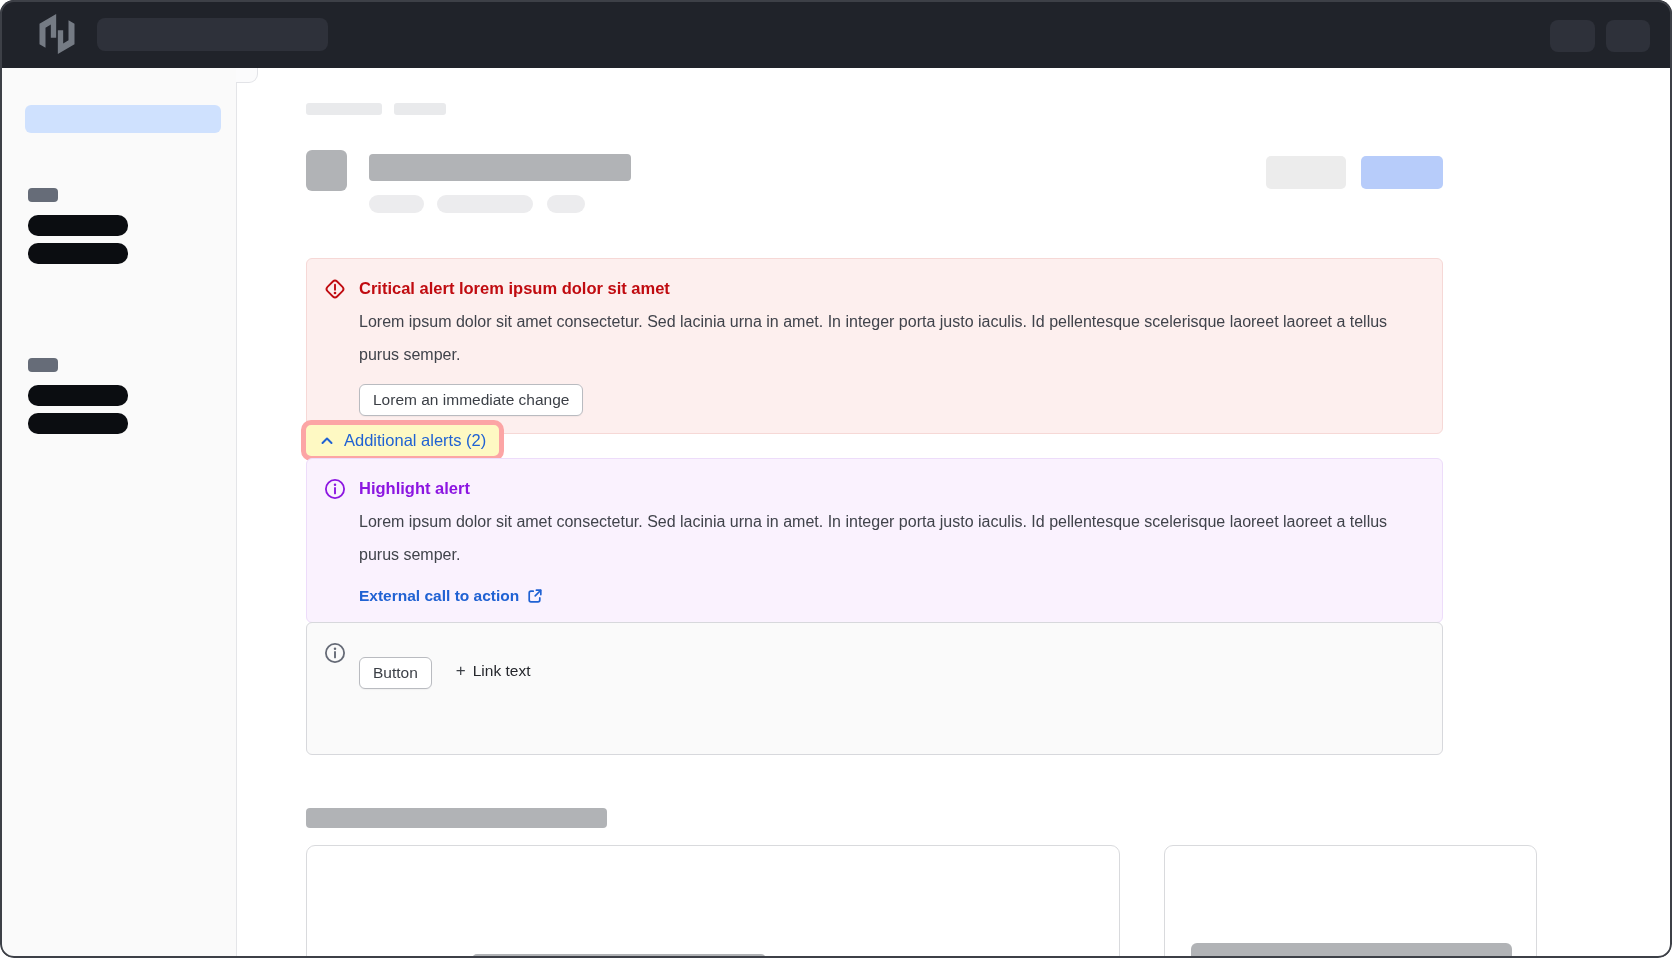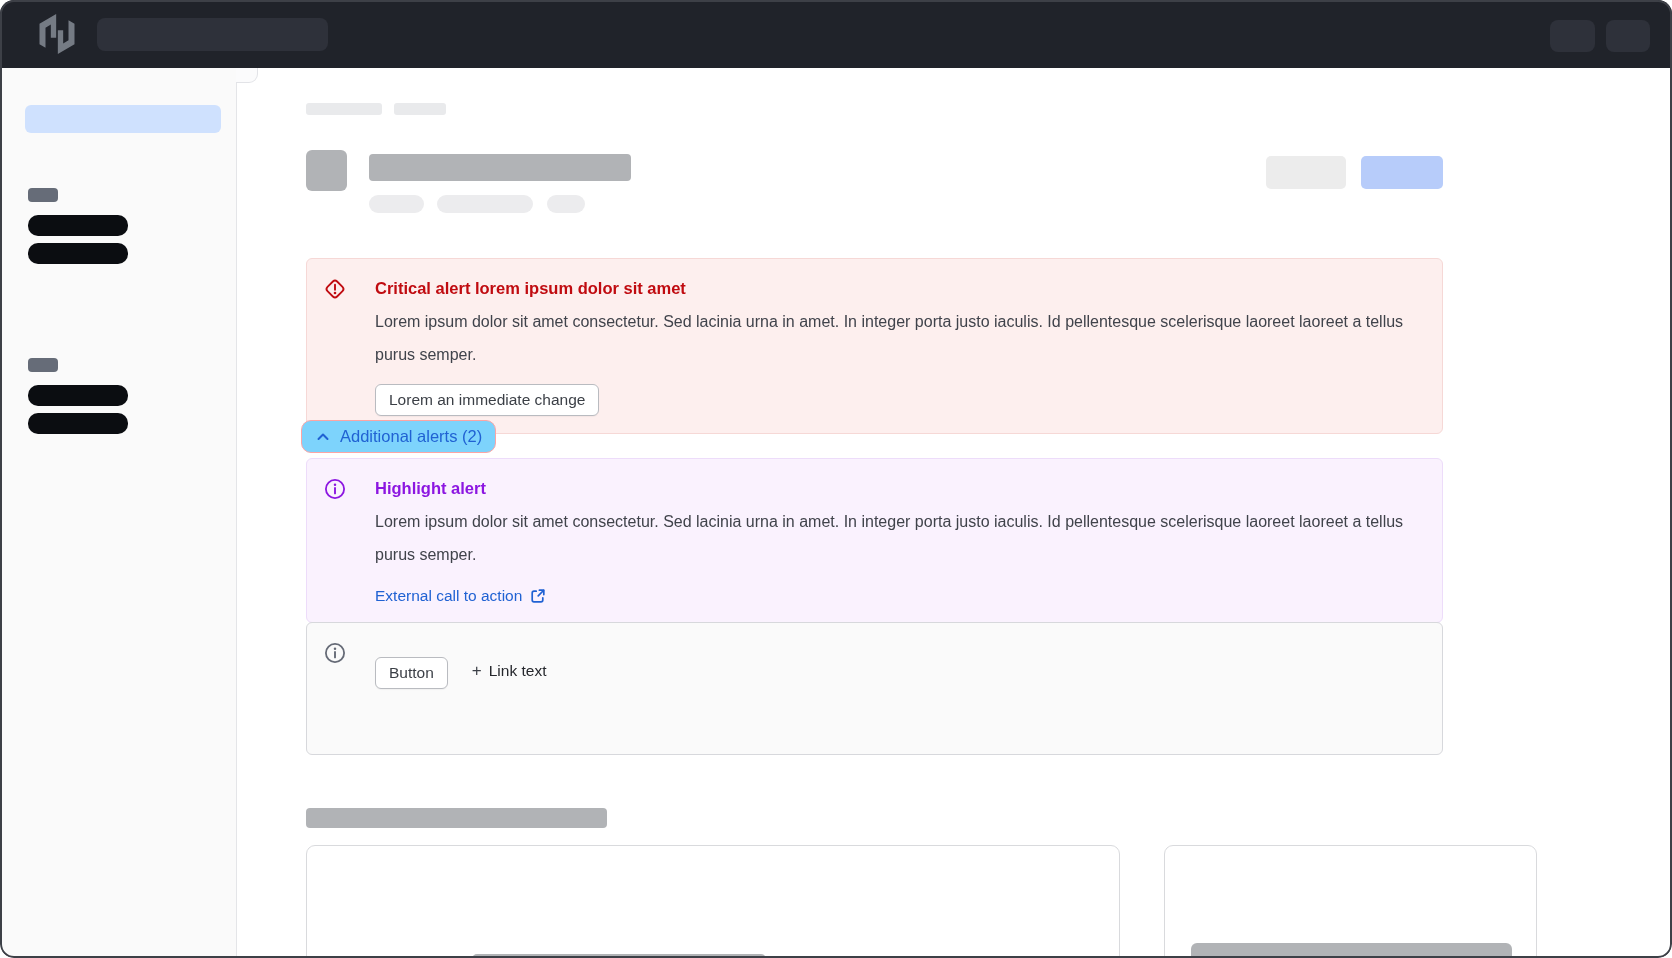--- a/index.html
+++ b/index.html
@@ -59,21 +59,21 @@
   .hdr-title-skel { position:absolute; left:132px; top:86px;  width:262px; height:27px; background:#b1b3b6; border-radius:4px; }
   .hdr-badge { position:absolute; top:127px; height:18px; background:#ececee; border-radius:9px; }
   .bg1 { left:132px; width:55px; } .bg2 { left:200px; width:96px; } .bg3 { left:310px; width:38px; }
   .hdr-btn { position:absolute; top:88px; height:33px; border-radius:5px; }
   .hdr-btn.secondary { left:1029px; width:80px; background:#ececec; }
   .hdr-btn.primary   { left:1124px; width:82px; background:#b7ccfa; }
 
   
   .alert {
     position:absolute; left:69px; width:1137px;
-    display:flex; gap:28px; padding:17px 30px 17px 16px;
+    display:flex; gap:12px; padding:17px 30px 17px 16px;
     border-radius:6px; border:1px solid transparent;
   }
   .alert .a-icon { flex:0 0 24px; width:24px; height:24px; margin-top:1px; }
   .alert .a-content { flex:1; min-width:0; }
   .a-title { font-size:16.5px; font-weight:700; line-height:24px; }
   .a-body  { margin-top:5px; font-size:16px; line-height:33px; color:#40434b; }
 
   .alert.critical { top:190px; min-height:154px; background:#fdefee; border-color:#f6d8d6; }
   .alert.critical .a-title, .alert.critical .a-icon { color:#c00b10; }
 
@@ -85,35 +85,35 @@
   .alert.neutral .a-icon { color:#656a76; }
 
   .alert-btn {
     display:inline-block; margin-top:13px; padding:6px 13px;
     background:#ffffff; border:1px solid #b9bbc0; border-radius:6px;
     font-size:15.5px; color:#3b3f46; font-weight:400; cursor:pointer;
     box-shadow:0 1px 1px rgba(0,0,0,0.04);
   }
   .alert-link {
     display:inline-flex; align-items:center; gap:8px; margin-top:16px;
-    color:#2062d3; font-size:15.5px; font-weight:400; cursor:pointer; text-decoration:none;
+    color:#2062d3; font-size:15.5px; font-weight:700; cursor:pointer; text-decoration:none;
   }
   .alert-link .ext-icon { width:16px; height:16px; }
   .neutral-actions { display:flex; align-items:center; gap:24px; margin-top:13px; }
   .plain-link {
     display:inline-flex; align-items:center; gap:7px;
     color:#25272c; font-size:15.5px; font-weight:500; cursor:pointer; text-decoration:none;
   }
   .plain-link .plus { font-size:17px; line-height:16px; font-weight:400; color:#3b3f46; }
 
   
   .alerts-toggle {
     position:absolute; left:64px; top:352px;
     display:inline-flex; align-items:center;
-    background:#7dd3fc; border:1px solid #fca5a5; border-radius:10px;
+    background:#fef9c3; border:5px solid #fca5a5; border-radius:10px;
     padding:2px; cursor:pointer;
   }
   .alerts-toggle .inner {
     display:flex; align-items:center; gap:9px; padding:4px 11px;
     color:#2062d3; font-size:16.5px; font-weight:500;
   }
   .alerts-toggle .chev { width:16px; height:16px; }
 
   
   .section-skel { position:absolute; left:69px; top:740px; width:301px; height:20px; background:#b1b3b6; border-radius:4px; }

